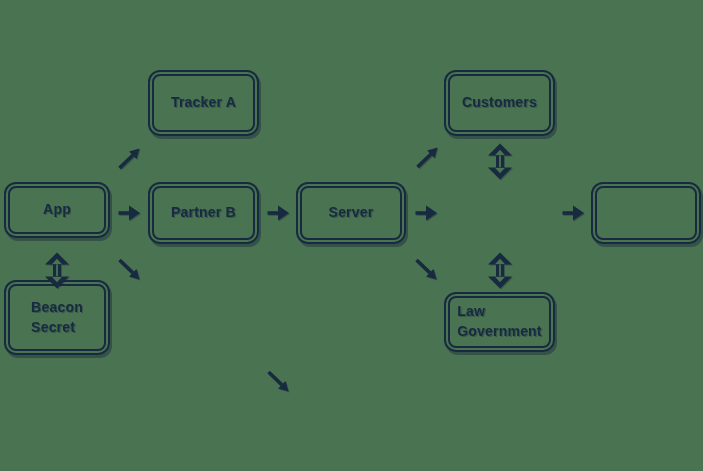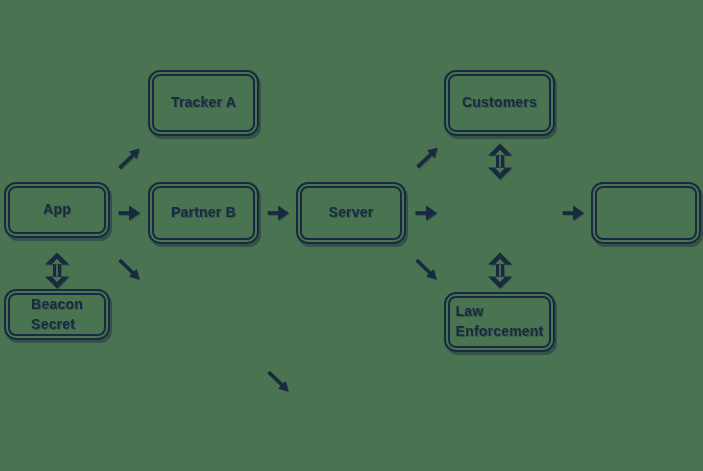--- a/index.html
+++ b/index.html
@@ -130,35 +130,35 @@
   </div>
 
 
   <div class="node" style="left:591px;top:182px;width:110px;height:62px">
     <div class="node-inner">
       <div class="node-label">
       </div>
     </div>
   </div>
 
-  <div class="node" style="left:4px;top:289px;width:106px;height:51px">
+  <div class="node" style="left:4px;top:280px;width:106px;height:75px">
     <div class="node-inner">
       <div class="node-label">
         <span>Beacon</span>
         <span>Secret</span>
       </div>
     </div>
   </div>
 
 
   <div class="node" style="left:444px;top:292px;width:111px;height:60px">
     <div class="node-inner">
       <div class="node-label">
         <span>Law</span>
-        <span>Enforcement</span>
+        <span>Government</span>
       </div>
     </div>
   </div>
 
   <div class="arrow" style="left:117px;top:204px">
     <svg width="24" height="18">
         <use href="#arrow-right-sym"></use>
       </svg>
   </div>
   <div class="arrow" style="left:266px;top:204px">

